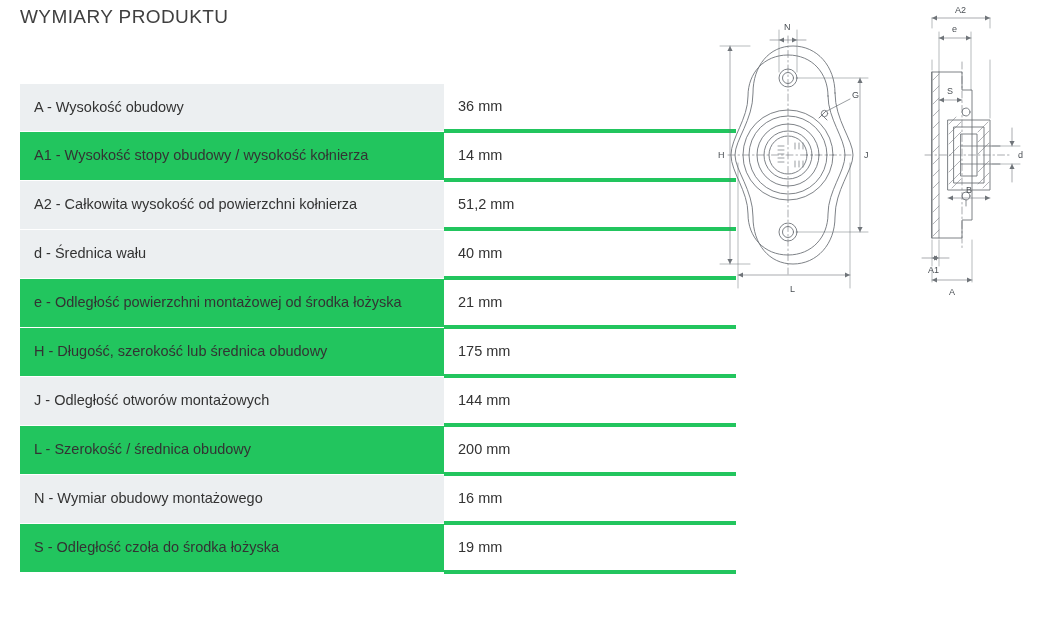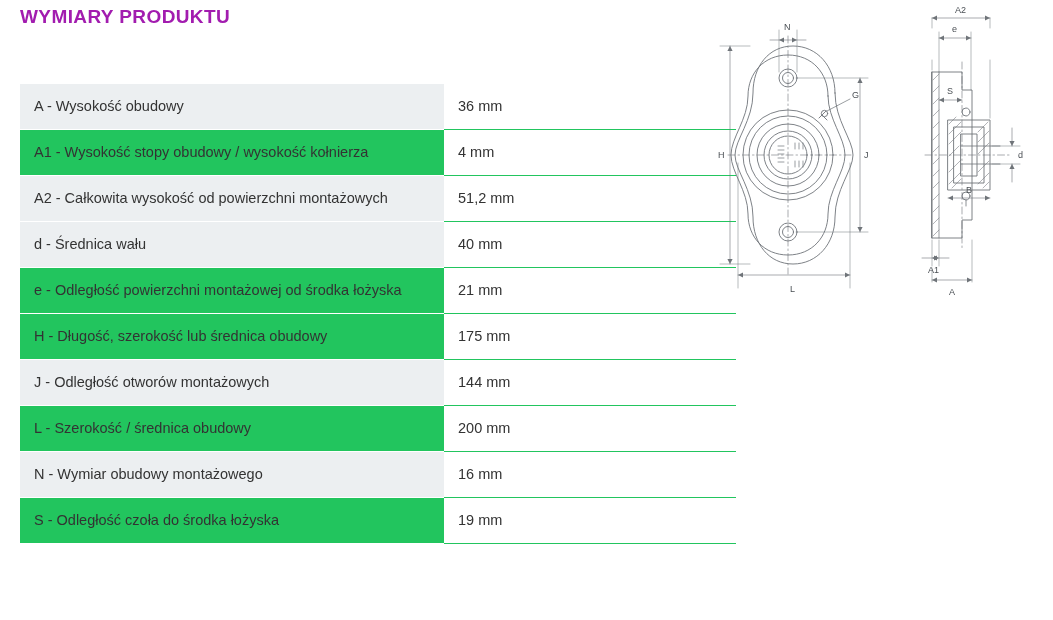--- a/index.html
+++ b/index.html
@@ -18,23 +18,23 @@
   .page {
     position: relative;
     width: 1053px;
     height: 620px;
   }
   .page-title {
     position: absolute;
     left: 20px;
     top: 6px;
     font-size: 19px;
-    font-weight: bold;
+    font-weight: normal;
     letter-spacing: 0.4px;
-    color: #a21caf;
+    color: #404040;
   }
   .dim-table {
     position: absolute;
     left: 20px;
     top: 84px;
     width: 660px;
     border-collapse: collapse;
     table-layout: fixed;
   }
   .dim-table td {
@@ -47,21 +47,21 @@
   }
   .dim-table td.label {
     width: 396px;
     background: #eceff1;
     border-bottom: 1px solid #ffffff;
     margin-left: 38px;
   }
   .dim-table td.value {
     width: 264px;
     background: #ffffff;
-    border-bottom: 1px solid #22c55e;
+    border-bottom: 4px solid #22c55e;
   }
   .dim-table tr.alt td.label {
     background: #22c55e;
   }
 
   
   .drawing {
     position: absolute;
     left: 700px;
     top: 0px;
@@ -80,24 +80,24 @@
   <div class="page-title">WYMIARY PRODUKTU</div>
 
   <table class="dim-table">
     <tbody>
       <tr>
         <td class="label">A - Wysokość obudowy</td>
         <td class="value">36 mm</td>
       </tr>
       <tr class="alt">
         <td class="label">A1 - Wysokość stopy obudowy / wysokość kołnierza</td>
-        <td class="value">4 mm</td>
-      </tr>
-      <tr>
-        <td class="label">A2 - Całkowita wysokość od powierzchni montażowych</td>
+        <td class="value">14 mm</td>
+      </tr>
+      <tr>
+        <td class="label">A2 - Całkowita wysokość od powierzchni kołnierza</td>
         <td class="value">51,2 mm</td>
       </tr>
       <tr>
         <td class="label">d - Średnica wału</td>
         <td class="value">40 mm</td>
       </tr>
       <tr class="alt">
         <td class="label">e - Odległość powierzchni montażowej od środka łożyska</td>
         <td class="value">21 mm</td>
       </tr>

